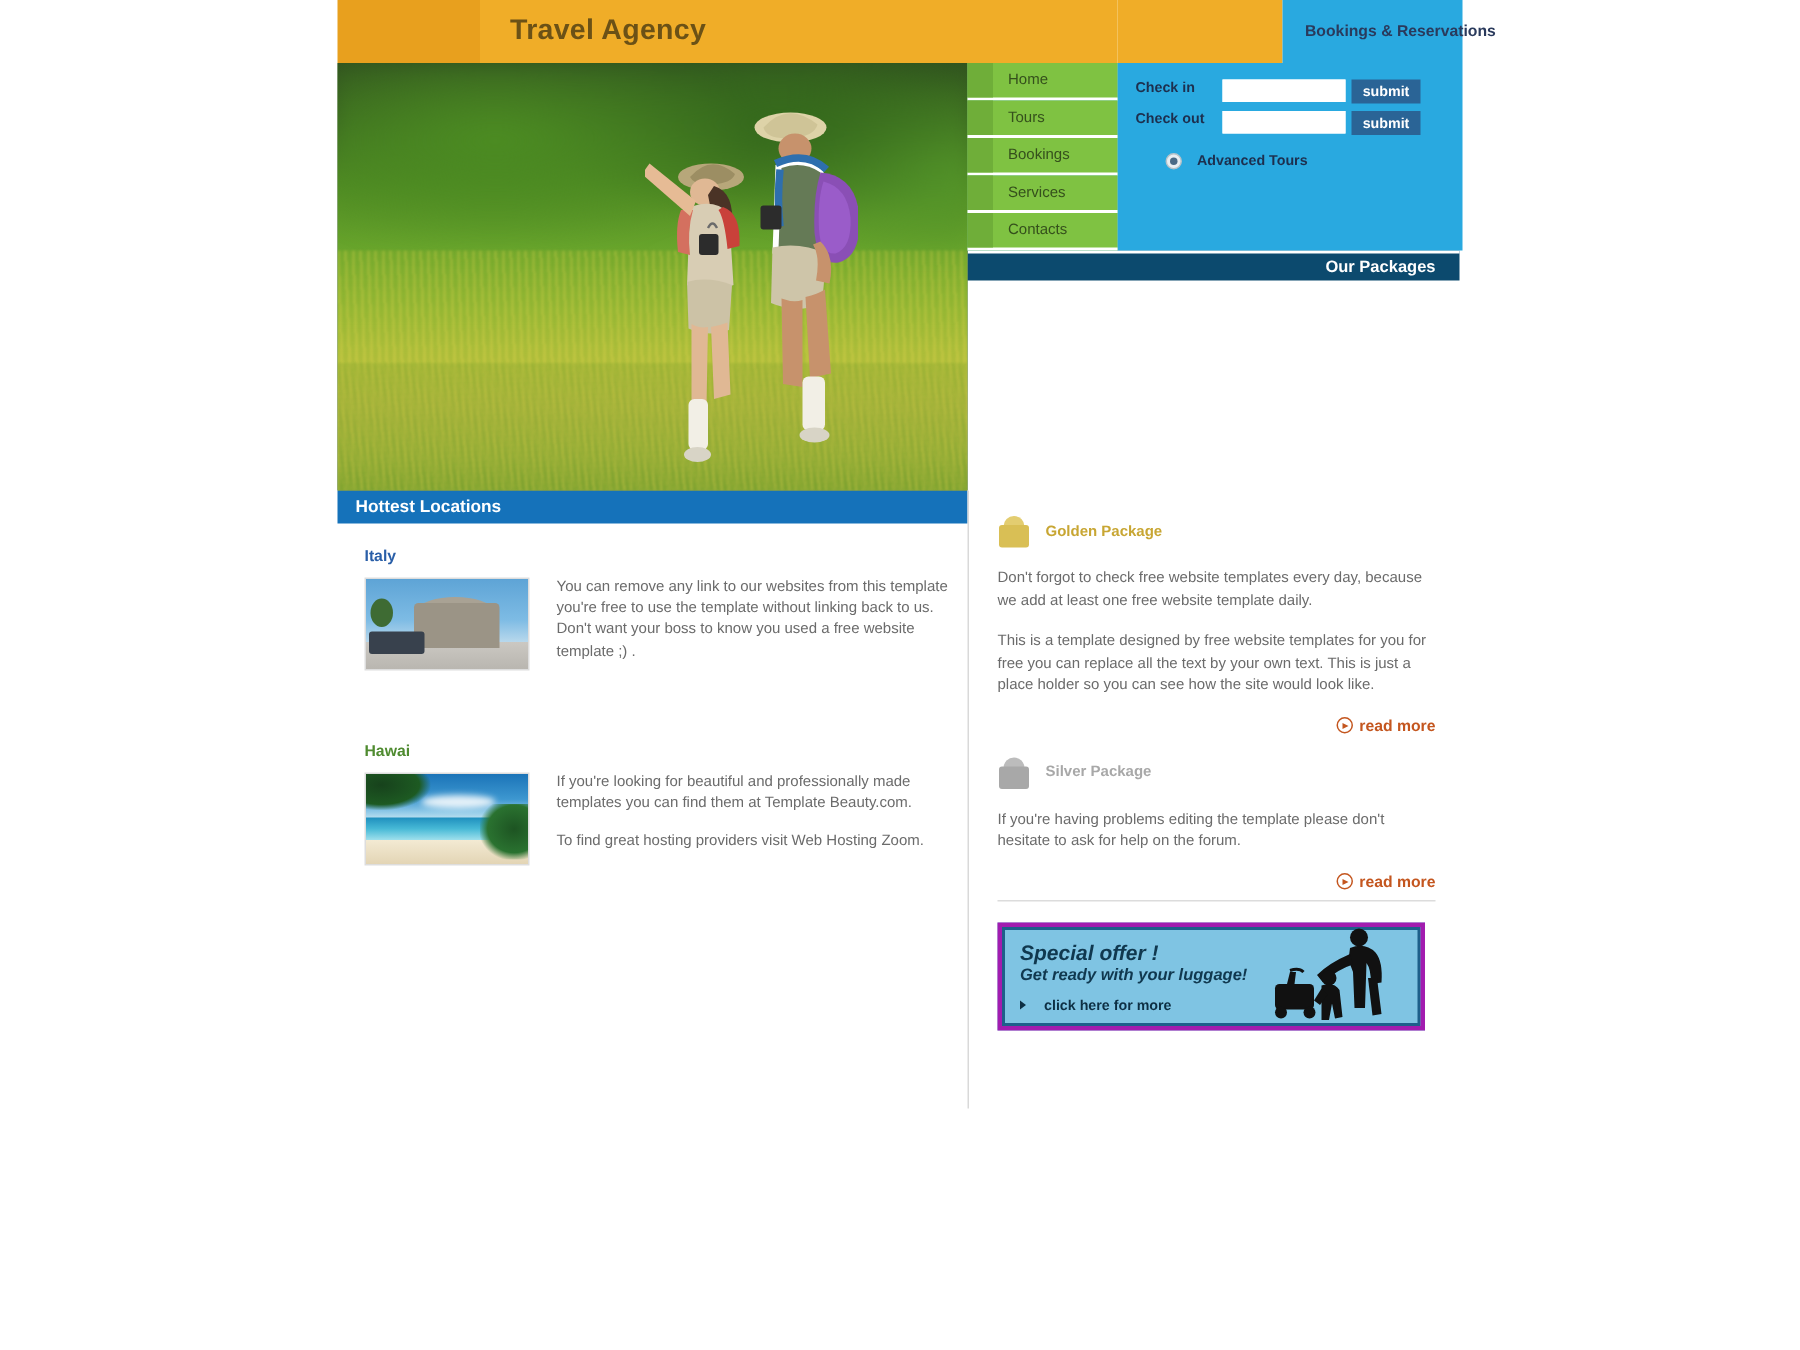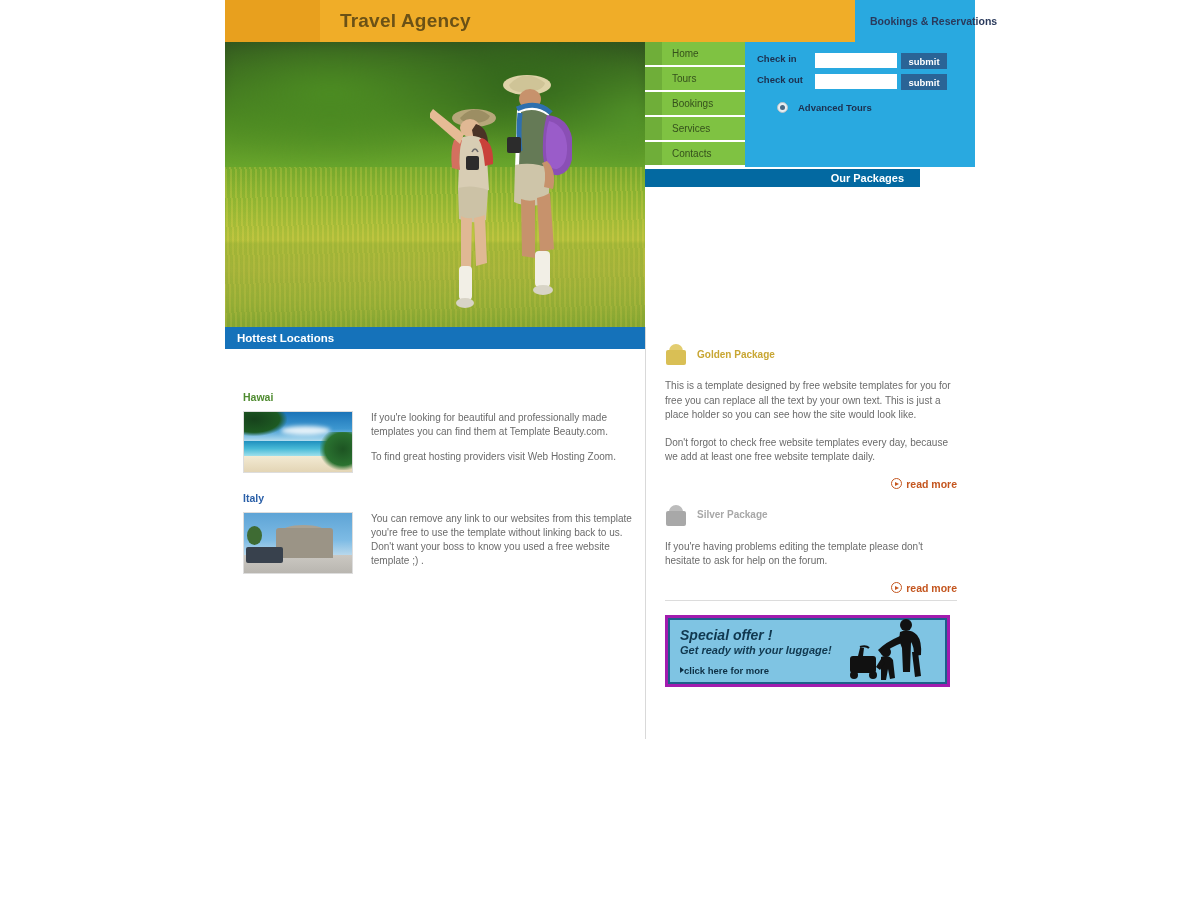--- a/index.html
+++ b/index.html
@@ -176,22 +176,22 @@
   .radio {
     width: 11px; height: 11px; border-radius: 50%;
     background: #e9eef2; border: 1px solid #b6c2c9;
     display:flex; align-items:center; justify-content:center;
   }
   .radio i { width:5px; height:5px; border-radius:50%; background:#4a6a86; display:block; }
   .adv-lbl { margin-left: 10px; font-size: 9.5px; color:#1d2f4e; font-weight:bold; }
 
   
   .pkg-bar {
-    width: 275px; height: 20px;
-    background: #0369a1;
+    width: 328px; height: 20px;
+    background: #0c4a6e;
     display:flex; align-items:center; justify-content:flex-end;
     border-top: 2px solid #ffffff;
   }
   .pkg-bar-txt {
     color:#ffffff; font-size:11px; font-weight:bold;
     margin-right: 16px;
   }
 
   
   .lower {
@@ -316,21 +316,21 @@
   .offer-inner { padding: 9px 0 0 12px; position:relative; z-index:2; }
   .offer-t1 {
     font-size: 14px; font-style: italic; font-weight: bold;
     color:#10384f; margin-bottom:1px;
   }
   .offer-t2 {
     font-size: 11px; font-style: italic; font-weight: bold;
     color:#10384f; margin-bottom: 9px;
   }
   .offer-cta {
-    display:flex; align-items:center; gap:0;
+    display:flex; align-items:center; gap:12px;
     font-size: 9.5px; font-weight:bold; color:#0d2f44;
     cursor:pointer;
   }
   .offer-cta .arr {
     width:0;height:0;
     border-left:4px solid #0d2f44;
     border-top:3px solid transparent;
     border-bottom:3px solid transparent;
   }
   .offer-art { position:absolute; right:8px; bottom:4px; width:105px; height:62px; z-index:1; }
@@ -463,68 +463,68 @@
       </div>
     </div>
 
     <div class="lower">
 
       <div class="col-left">
         <div class="hot-bar">
           <span class="hot-bar-txt">Hottest Locations</span>
         </div>
 
+        <div class="loc">
+          <div class="loc-title italy">Italy</div>
+          <div class="loc-body">
+            <div class="loc-thumb">
+              <span class="italy-sky"></span>
+              <span class="italy-ground"></span>
+              <span class="italy-drum"></span>
+              <span class="italy-castle"></span>
+              <span class="italy-tree"></span>
+              <span class="italy-stall"></span>
+            </div>
+            <div class="loc-text">
+              <p>You can remove any link to our websites from this template you're free to use the template without linking back to us. Don't want your boss to know you used a free website template ;) .</p>
+            </div>
+          </div>
+        </div>
+
         <div class="loc" style="padding-top:42px;">
           <div class="loc-title hawai">Hawai</div>
           <div class="loc-body">
             <div class="loc-thumb">
               <span class="hw-sky"></span>
               <span class="hw-cloud"></span>
               <span class="hw-sea"></span>
               <span class="hw-sand"></span>
               <span class="hw-foliage"></span>
               <span class="hw-foliage2"></span>
             </div>
             <div class="loc-text">
               <p>If you're looking for beautiful and professionally made templates you can find them at Template Beauty.com.</p>
               <p>To find great hosting providers visit Web Hosting Zoom.</p>
             </div>
           </div>
         </div>
-
-        <div class="loc">
-          <div class="loc-title italy">Italy</div>
-          <div class="loc-body">
-            <div class="loc-thumb">
-              <span class="italy-sky"></span>
-              <span class="italy-ground"></span>
-              <span class="italy-drum"></span>
-              <span class="italy-castle"></span>
-              <span class="italy-tree"></span>
-              <span class="italy-stall"></span>
-            </div>
-            <div class="loc-text">
-              <p>You can remove any link to our websites from this template you're free to use the template without linking back to us. Don't want your boss to know you used a free website template ;) .</p>
-            </div>
-          </div>
-        </div>
       </div>
 
       <div class="col-right">
 
         <div class="pkg">
           <div class="pkg-head">
             <span class="bagicon bag-gold">
               <span class="top"></span>
                 <span class="body"></span>
             </span>
             <span class="pkg-name gold">Golden Package</span>
           </div>
+          <p class="pkg-p">Don't forgot to check free website templates every day, because we add at least one free website template daily.</p>
           <p class="pkg-p">This is a template designed by free website templates for you for free you can replace all the text by your own text. This is just a place holder so you can see how the site would look like.</p>
-          <p class="pkg-p">Don't forgot to check free website templates every day, because we add at least one free website template daily.</p>
           <div class="readmore-row">
             <span class="readmore">
               <span class="rm-circle"></span>
               <span>read more</span>
             </span>
           </div>
         </div>
 
         <div class="pkg" style="padding-top:14px;">
           <div class="pkg-head">

